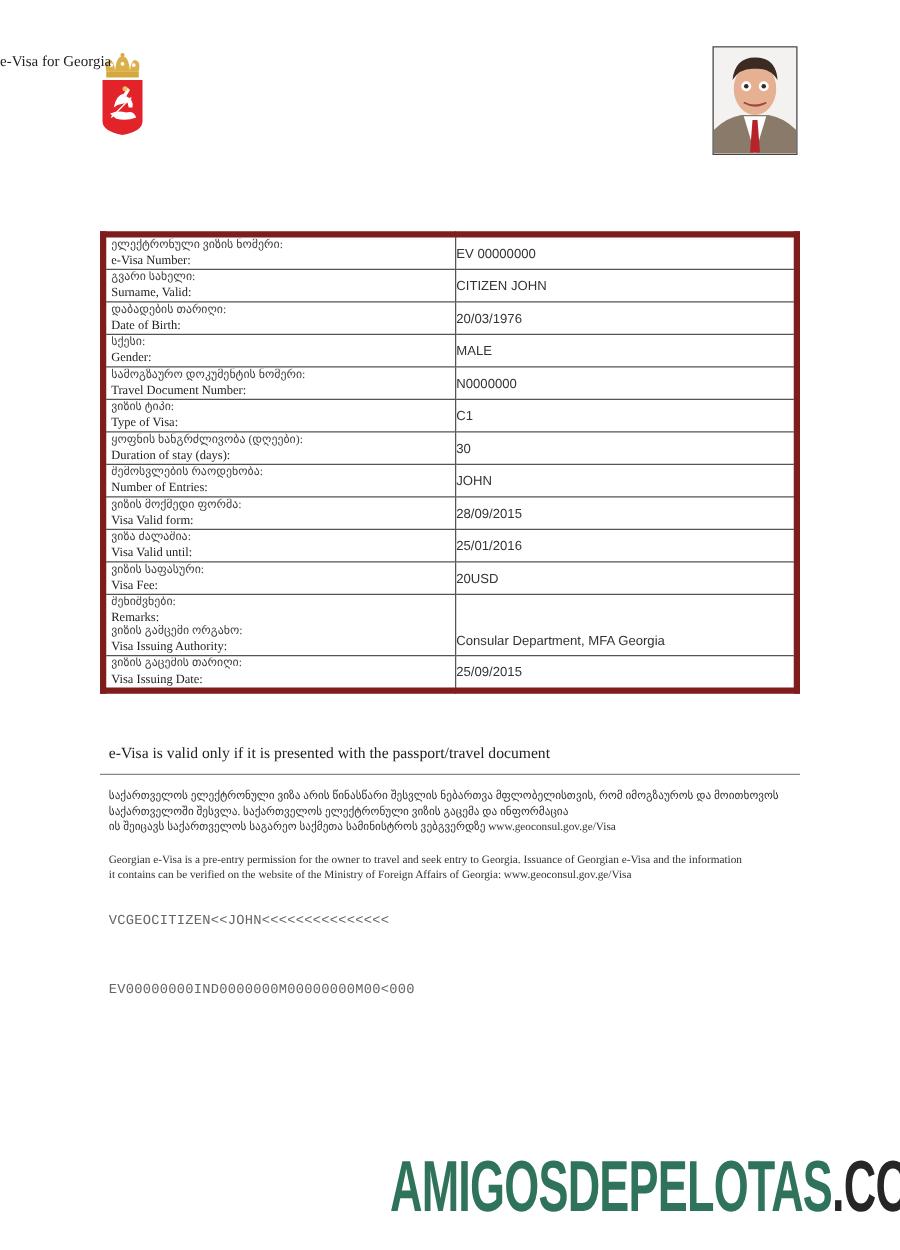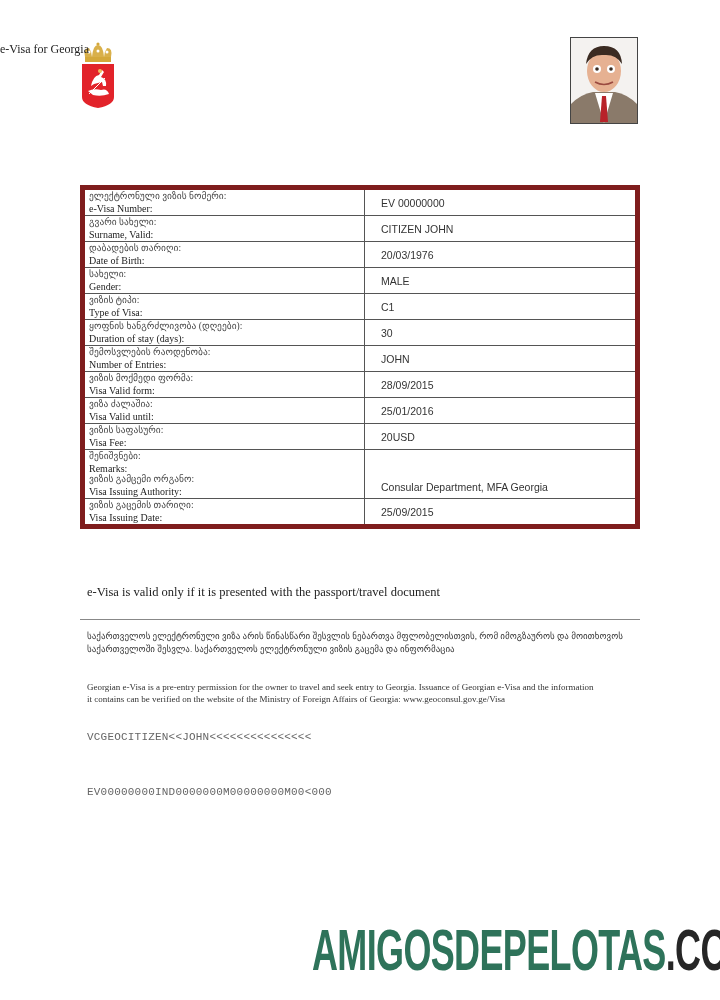--- a/index.html
+++ b/index.html
@@ -5,28 +5,28 @@
   html, body { margin: 0; padding: 0; background: #ffffff; }
   body { width: 720px; height: 1000px; position: relative; overflow: hidden; font-family: "Liberation Serif", serif; color: #222; }
 
   .emblem { position: absolute; left: 79px; top: 42px; width: 38px; height: 66px; }
   .title { position: absolute; left: 0; width: 720px; top: 42px; text-align: left; font-size: 12px; color: #222; }
   .photo { position: absolute; left: 570px; top: 37px; width: 68px; height: 87px; border: 1px solid #444; box-sizing: border-box; background: #f3f1ef; overflow: hidden; }
 
   .visa-table { position: absolute; left: 80px; top: 185px; width: 560px; border-collapse: collapse; border: 5px solid #7f1d1d; }
   .visa-table td { border: 1px solid #555; vertical-align: top; padding: 0 4px; }
   .visa-table td.label { width: 271px; font-size: 10px; line-height: 11.5px; color: #222; padding-top: 1px; padding-bottom: 1px; }
-  .visa-table td.value { font-family: "Liberation Sans", sans-serif; font-size: 10.5px; color: #333; vertical-align: middle; padding-left: 16px; }
+  .visa-table td.value { font-family: "Liberation Sans", sans-serif; font-size: 10.5px; color: #333; vertical-align: middle; padding-left: 0; }
   .visa-table td.value.bottom { vertical-align: bottom; padding-bottom: 5px; }
   .ka { display: block; font-size: 9.5px; color: #444; white-space: nowrap; overflow: hidden; }
   .en { display: block; }
 
   .notice { position: absolute; left: 87px; top: 584px; width: 555px; }
   .notice .ka-line { font-size: 10px; color: #333; white-space: nowrap; }
-  .notice .en-line { font-size: 12.5px; color: #222; margin-top: 1px; }
+  .notice .en-line { font-size: 12.5px; color: #222; margin-top: 11px; }
   .separator { position: absolute; left: 80px; top: 619px; width: 560px; height: 0; border-top: 1.5px solid #888; }
 
   .info-ka { position: absolute; left: 87px; top: 630px; width: 560px; font-size: 9px; line-height: 12.5px; color: #333; }
   .info-en { position: absolute; left: 87px; top: 682px; width: 560px; font-size: 9px; line-height: 11.5px; color: #333; }
 
   .mrz { position: absolute; left: 87px; font-family: "Liberation Mono", monospace; font-size: 11px; color: #666; letter-spacing: 0.2px; }
   .mrz1 { top: 731px; }
   .mrz2 { top: 786px; text-align: center; }
 
   .watermark { position: absolute; left: 312px; top: 920px; font-family: "Liberation Sans", sans-serif; font-weight: bold; font-size: 58px; line-height: 60px; letter-spacing: -1px; transform: scaleX(0.62); transform-origin: left top; white-space: nowrap; }
@@ -93,24 +93,31 @@
     </tr>
     <tr>
       <td class="label">
           <span class="ka">დაბადების თარიღი:</span>
           <span class="en">Date of Birth:</span>
         </td>
       <td class="value">20/03/1976</td>
     </tr>
     <tr>
       <td class="label">
-          <span class="ka">სახელი:</span>
+          <span class="ka">სქესი:</span>
           <span class="en">Gender:</span>
         </td>
       <td class="value">MALE</td>
+    </tr>
+    <tr>
+      <td class="label">
+          <span class="ka">სამოგზაურო დოკუმენტის ნომერი:</span>
+          <span class="en">Travel Document Number:</span>
+        </td>
+      <td class="value">N0000000</td>
     </tr>
     <tr>
       <td class="label">
           <span class="ka">ვიზის ტიპი:</span>
           <span class="en">Type of Visa:</span>
         </td>
       <td class="value">C1</td>
     </tr>
     <tr>
       <td class="label">
@@ -167,20 +174,21 @@
 </table>
 
 <div class="notice">
   <div class="en-line">e-Visa is valid only if it is presented with the passport/travel document</div>
 </div>
 <div class="separator"></div>
 
 <div class="info-ka">
   <div>საქართველოს ელექტრონული ვიზა არის წინასწარი შესვლის ნებართვა მფლობელისთვის, რომ იმოგზაუროს და მოითხოვოს</div>
   <div>საქართველოში შესვლა. საქართველოს ელექტრონული ვიზის გაცემა და ინფორმაცია</div>
+  <div>ის შეიცავს საქართველოს საგარეო საქმეთა სამინისტროს ვებგვერდზე www.geoconsul.gov.ge/Visa</div>
 </div>
 <div class="info-en">
   <div>Georgian e-Visa is a pre-entry permission for the owner to travel and seek entry to Georgia. Issuance of Georgian e-Visa and the information</div>
   <div>it contains can be verified on the website of the Ministry of Foreign Affairs of Georgia: www.geoconsul.gov.ge/Visa</div>
 </div>
 
 <div class="mrz mrz1">VCGEOCITIZEN&lt;&lt;JOHN&lt;&lt;&lt;&lt;&lt;&lt;&lt;&lt;&lt;&lt;&lt;&lt;&lt;&lt;&lt;</div>
 <div class="mrz mrz2">EV00000000IND0000000M00000000M00&lt;000</div>
 
 <div class="watermark">

